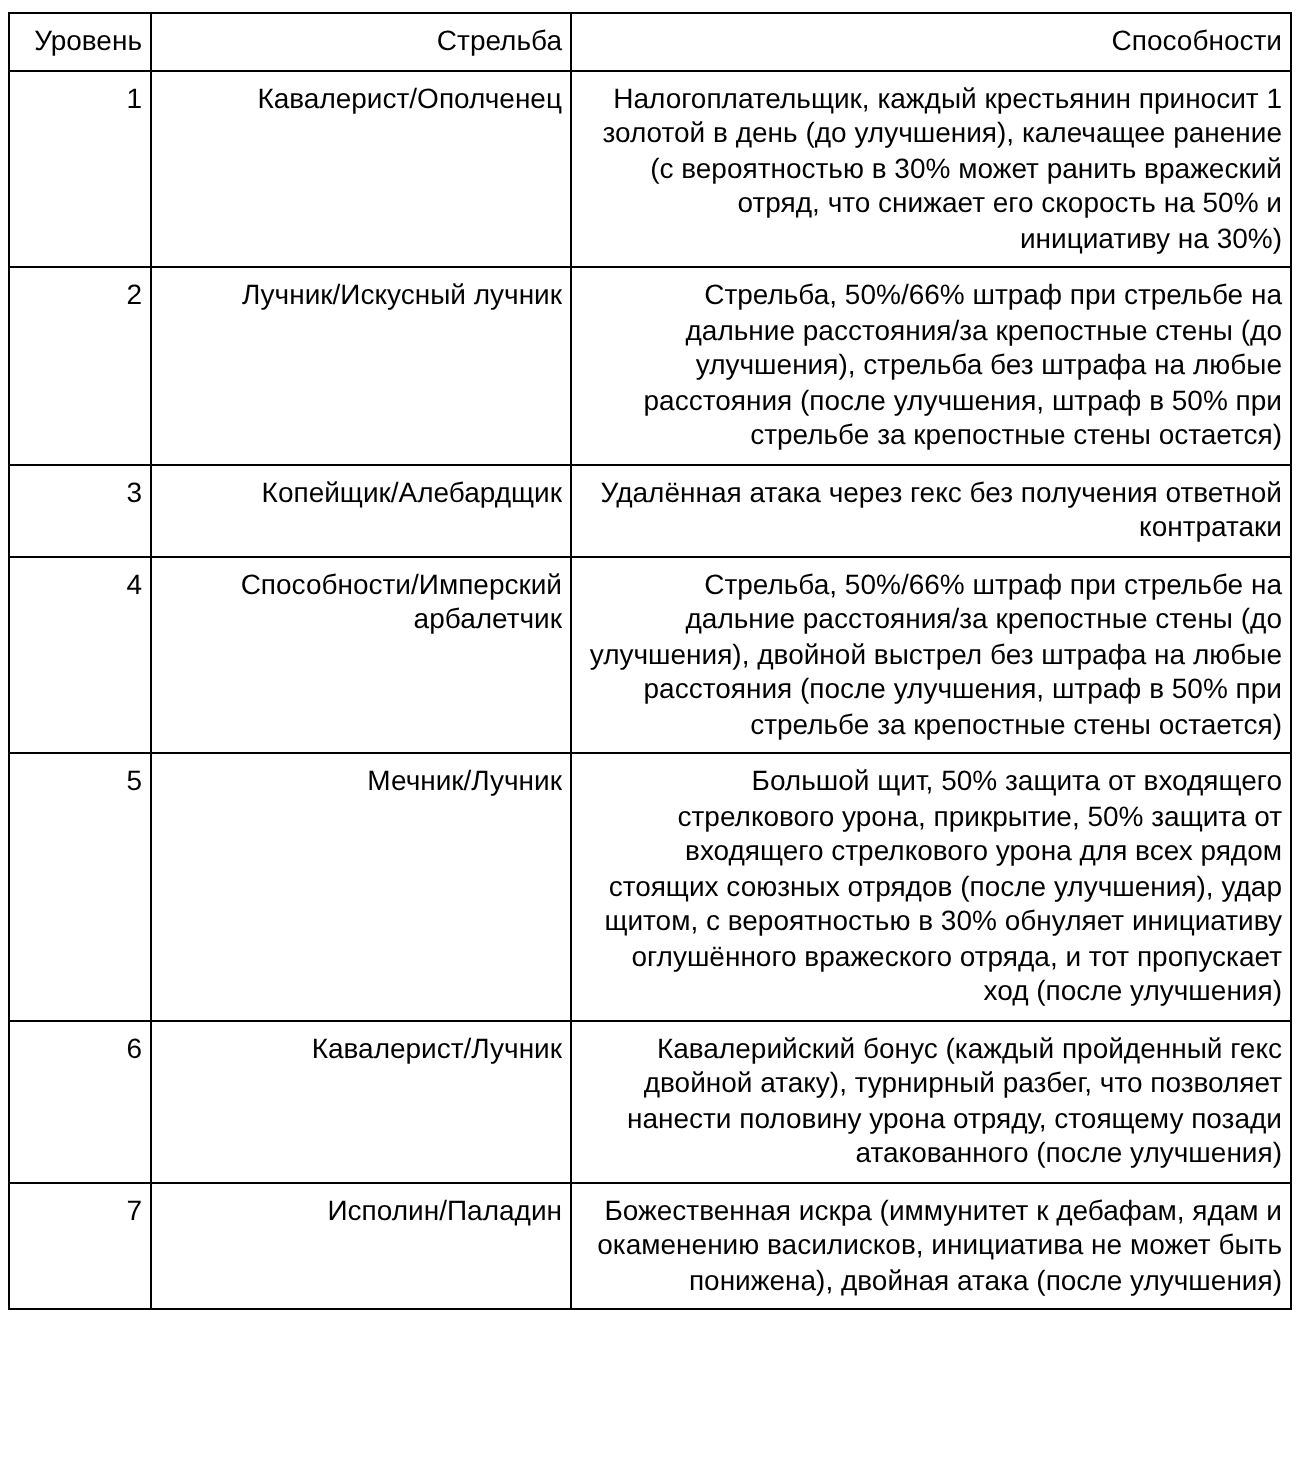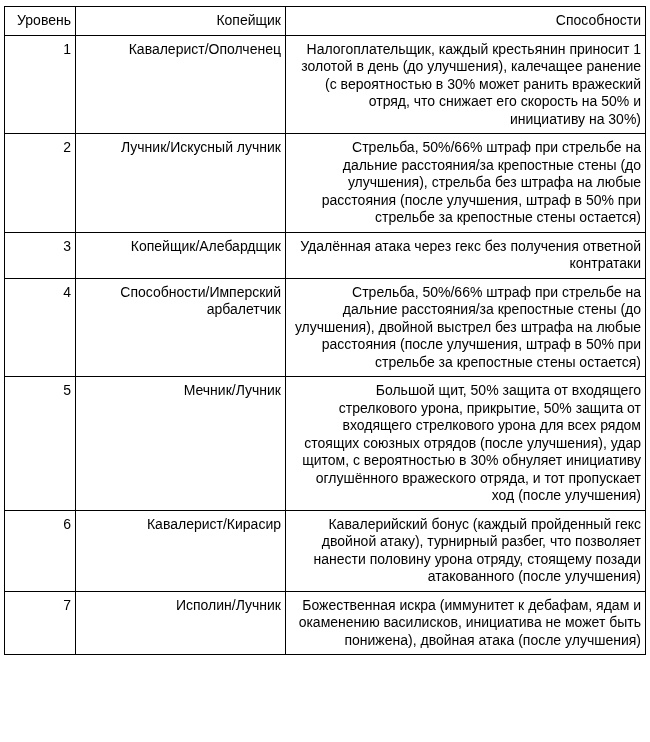--- a/index.html
+++ b/index.html
@@ -51,21 +51,21 @@
 <div class="page">
   <table class="units-table">
     <colgroup>
       <col class="col-level">
       <col class="col-creature">
       <col class="col-ability">
     </colgroup>
     <thead>
       <tr>
         <th>Уровень</th>
-        <th>Копейщик</th>
+        <th>Стрельба</th>
         <th>Способности</th>
       </tr>
     </thead>
     <tbody>
       <tr>
         <td>1</td>
         <td>Кавалерист/Ополченец</td>
         <td>Налогоплательщик, каждый крестьянин приносит 1 золотой в день (до улучшения), калечащее ранение (с вероятностью в 30% может ранить вражеский отряд, что снижает его скорость на 50% и инициативу на 30%)</td>
       </tr>
       <tr>
@@ -83,23 +83,23 @@
         <td>Способности/Имперский арбалетчик</td>
         <td>Стрельба, 50%/66% штраф при стрельбе на дальние расстояния/за крепостные стены (до улучшения), двойной выстрел без штрафа на любые расстояния (после улучшения, штраф в 50% при стрельбе за крепостные стены остается)</td>
       </tr>
       <tr>
         <td>5</td>
         <td>Мечник/Лучник</td>
         <td>Большой щит, 50% защита от входящего стрелкового урона, прикрытие, 50% защита от входящего стрелкового урона для всех рядом стоящих союзных отрядов (после улучшения), удар щитом, с вероятностью в 30% обнуляет инициативу оглушённого вражеского отряда, и тот пропускает ход (после улучшения)</td>
       </tr>
       <tr>
         <td>6</td>
-        <td>Кавалерист/Кирасир</td>
+        <td>Кавалерист/Лучник</td>
         <td>Кавалерийский бонус (каждый пройденный гекс двойной атаку), турнирный разбег, что позволяет нанести половину урона отряду, стоящему позади атакованного (после улучшения)</td>
       </tr>
       <tr>
         <td>7</td>
-        <td>Исполин/Лучник</td>
+        <td>Исполин/Паладин</td>
         <td>Божественная искра (иммунитет к дебафам, ядам и окаменению василисков, инициатива не может быть понижена), двойная атака (после улучшения)</td>
       </tr>
     </tbody>
   </table>
 </div>
 
 </body></html>

